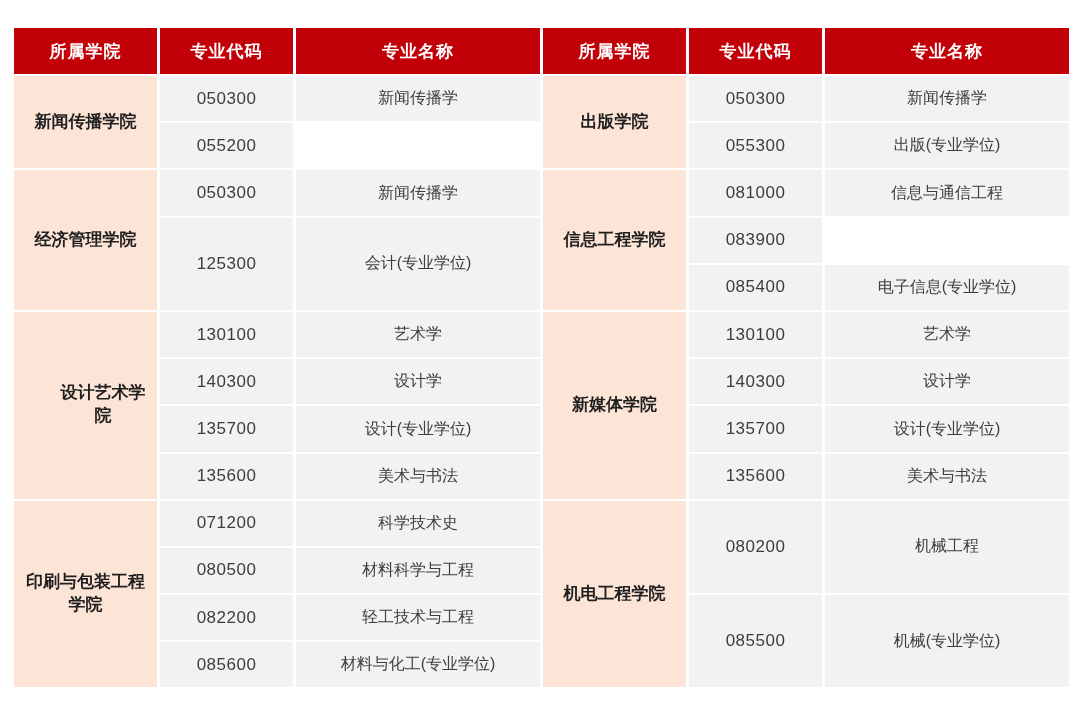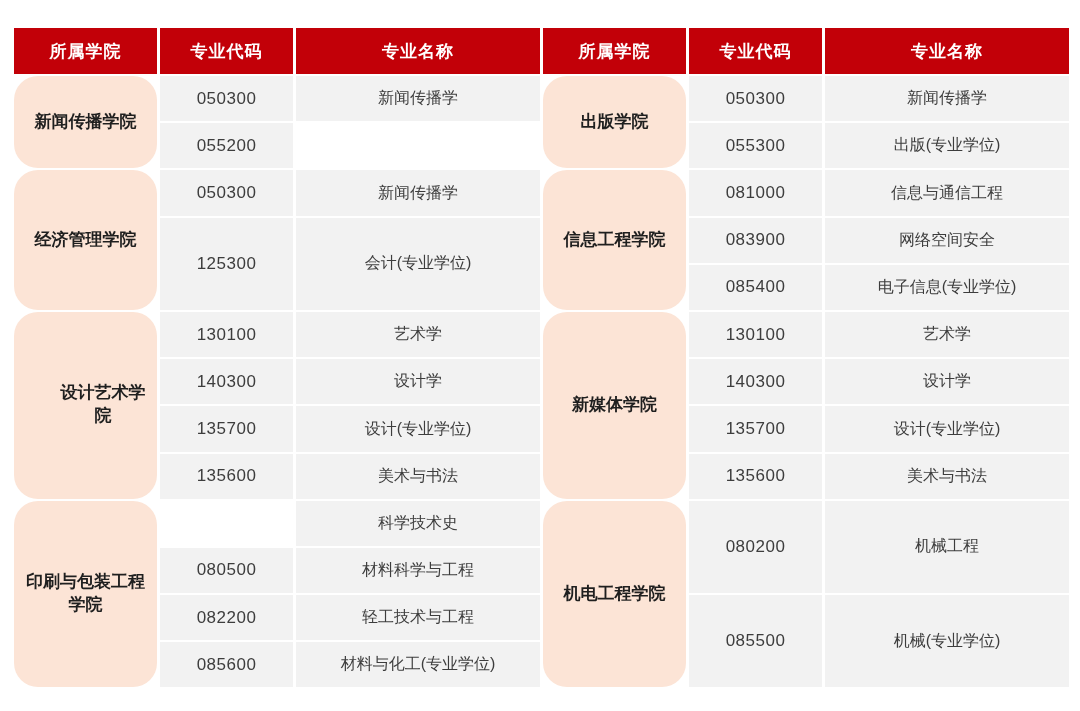--- a/index.html
+++ b/index.html
@@ -43,21 +43,20 @@
     font-size: 17px;
     letter-spacing: 1px;
   }
   .college {
     background: var(--college-bg, #fce4d6);
     color: var(--college-text, #1f1f1f);
     font-weight: bold;
     font-size: 17px;
     line-height: 1.35;
     padding: 0 10px;
-    border-radius: 24px;
   }
   .code {
     background: var(--cell-bg, #f2f2f2);
     color: var(--body-text, #3d3d3d);
     font-size: 17px;
     letter-spacing: 0.5px;
   }
   .mname {
     background: var(--cell-bg, #f2f2f2);
     color: var(--body-text, #3d3d3d);
@@ -87,20 +86,21 @@
         <div class="cell college" style="grid-area: 7 / 1 / span 4; padding-left: 45px;">设计艺术学院</div>
         <div class="cell code" style="grid-area: 7 / 2 / span 1;">130100</div>
         <div class="cell mname" style="grid-area: 7 / 3 / span 1;">艺术学</div>
         <div class="cell code" style="grid-area: 8 / 2 / span 1;">140300</div>
         <div class="cell mname" style="grid-area: 8 / 3 / span 1;">设计学</div>
         <div class="cell code" style="grid-area: 9 / 2 / span 1;">135700</div>
         <div class="cell mname" style="grid-area: 9 / 3 / span 1;">设计(专业学位)</div>
         <div class="cell code" style="grid-area: 10 / 2 / span 1;">135600</div>
         <div class="cell mname" style="grid-area: 10 / 3 / span 1;">美术与书法</div>
         <div class="cell college" style="grid-area: 11 / 1 / span 4;">印刷与包装工程学院</div>
+        <div class="cell code" style="grid-area: 11 / 2 / span 1;">071200</div>
         <div class="cell mname" style="grid-area: 11 / 3 / span 1;">科学技术史</div>
         <div class="cell code" style="grid-area: 12 / 2 / span 1;">080500</div>
         <div class="cell mname" style="grid-area: 12 / 3 / span 1;">材料科学与工程</div>
         <div class="cell code" style="grid-area: 13 / 2 / span 1;">082200</div>
         <div class="cell mname" style="grid-area: 13 / 3 / span 1;">轻工技术与工程</div>
         <div class="cell code" style="grid-area: 14 / 2 / span 1;">085600</div>
         <div class="cell mname" style="grid-area: 14 / 3 / span 1;">材料与化工(专业学位)</div>
       </div>
     <div class="grid-half">
         <div class="cell hcell" style="grid-area: 1 / 1 / span 1;">所属学院</div>
@@ -108,21 +108,20 @@
         <div class="cell hcell" style="grid-area: 1 / 3 / span 1;">专业名称</div>
         <div class="cell college" style="grid-area: 2 / 1 / span 2;">出版学院</div>
         <div class="cell code" style="grid-area: 2 / 2 / span 1;">050300</div>
         <div class="cell mname" style="grid-area: 2 / 3 / span 1;">新闻传播学</div>
         <div class="cell code" style="grid-area: 3 / 2 / span 1;">055300</div>
         <div class="cell mname" style="grid-area: 3 / 3 / span 1;">出版(专业学位)</div>
         <div class="cell college" style="grid-area: 4 / 1 / span 3;">信息工程学院</div>
         <div class="cell code" style="grid-area: 4 / 2 / span 1;">081000</div>
         <div class="cell mname" style="grid-area: 4 / 3 / span 1;">信息与通信工程</div>
         <div class="cell code" style="grid-area: 5 / 2 / span 1;">083900</div>
-        <div class="cell mname" style="grid-area: 5 / 3 / span 1;">网络空间安全</div>
         <div class="cell code" style="grid-area: 6 / 2 / span 1;">085400</div>
         <div class="cell mname" style="grid-area: 6 / 3 / span 1;">电子信息(专业学位)</div>
         <div class="cell college" style="grid-area: 7 / 1 / span 4;">新媒体学院</div>
         <div class="cell code" style="grid-area: 7 / 2 / span 1;">130100</div>
         <div class="cell mname" style="grid-area: 7 / 3 / span 1;">艺术学</div>
         <div class="cell code" style="grid-area: 8 / 2 / span 1;">140300</div>
         <div class="cell mname" style="grid-area: 8 / 3 / span 1;">设计学</div>
         <div class="cell code" style="grid-area: 9 / 2 / span 1;">135700</div>
         <div class="cell mname" style="grid-area: 9 / 3 / span 1;">设计(专业学位)</div>
         <div class="cell code" style="grid-area: 10 / 2 / span 1;">135600</div>

